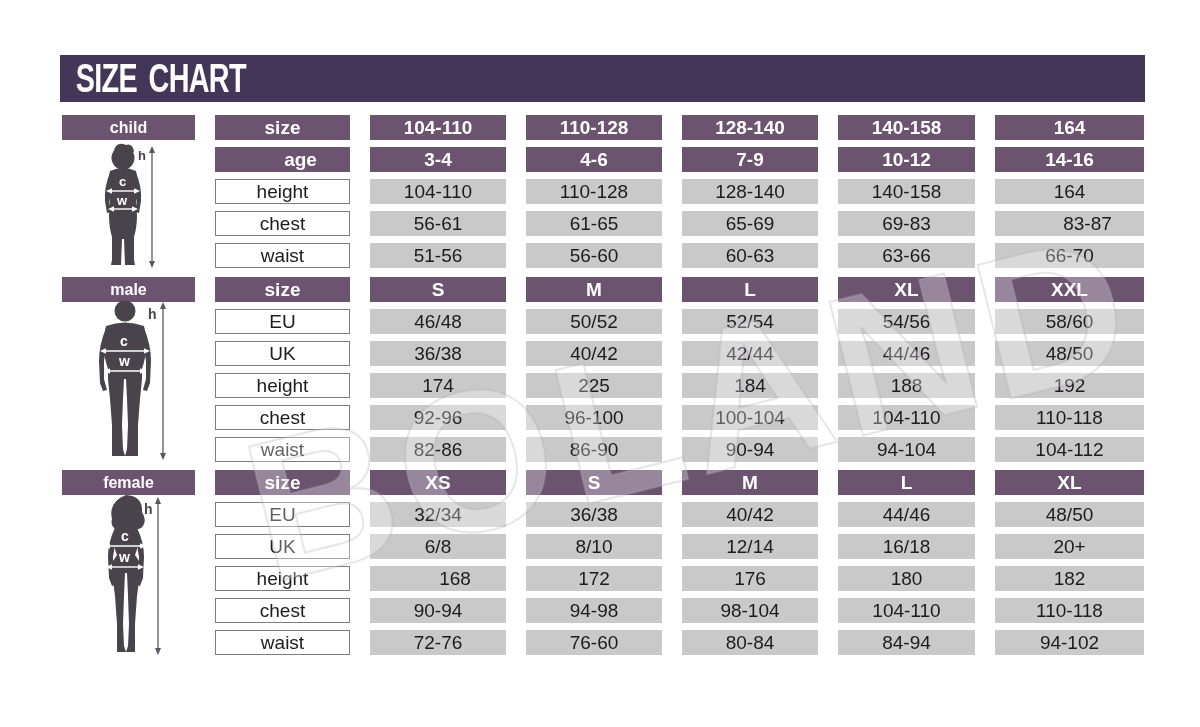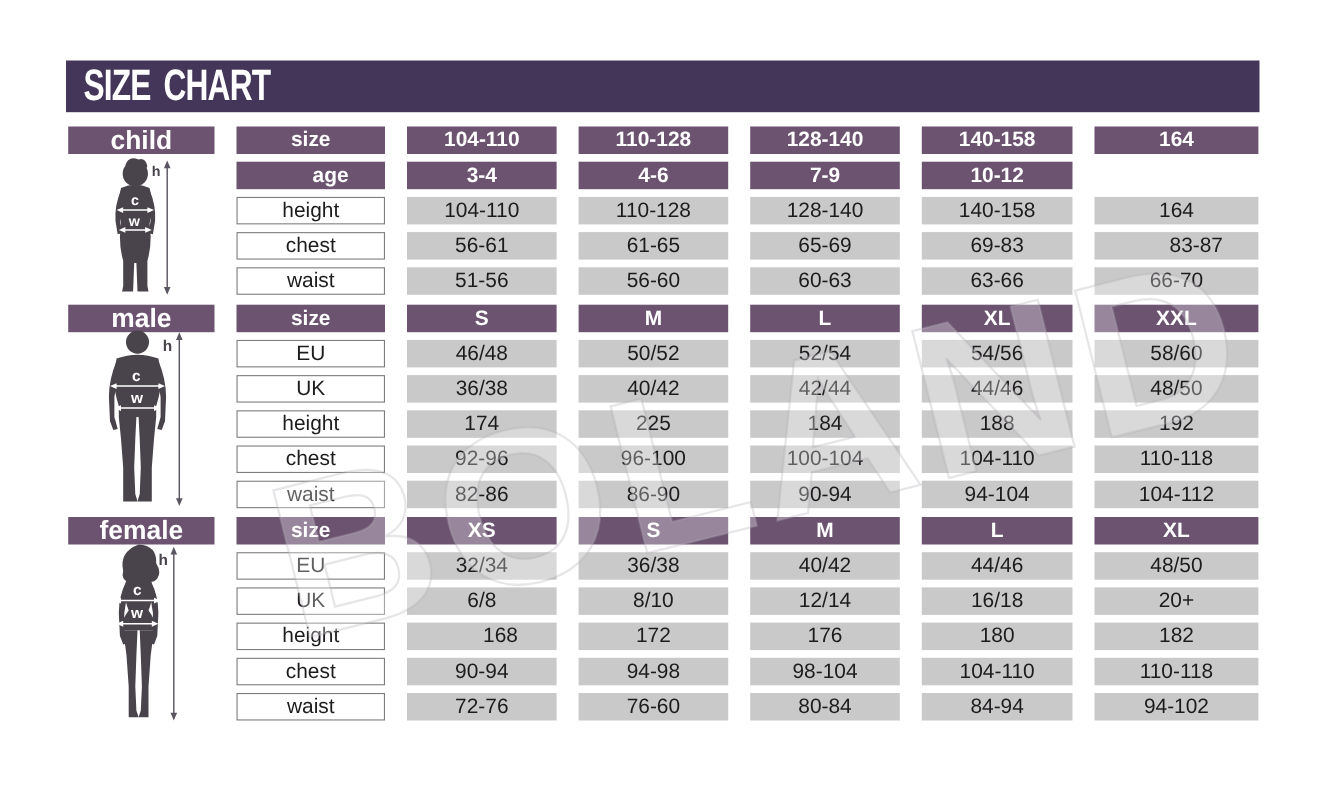--- a/index.html
+++ b/index.html
@@ -45,21 +45,21 @@
   #sec-child{top:115px;}
   #sec-male{top:277px;}
   #sec-female{top:470px;}
   .cell{
     height:25px;line-height:25px;text-align:center;
     font-size:19px;box-sizing:border-box;overflow:hidden;white-space:nowrap;
   }
   .hcell{background:var(--header-bg);color:#ffffff;font-weight:bold;}
   .lcell{background:#ffffff;border:1px solid var(--label-border);line-height:23px;color:var(--cell-text);}
   .vcell{background:var(--cell-bg);color:var(--cell-text);}
-  .section-name{font-size:24px;}
+  .section-name{font-size:16px;}
   .figwrap{
     position:absolute;left:0;width:133px;
     display:flex;justify-content:center;pointer-events:none;
   }
   .figwrap-child{top:28px;}
   .figwrap-male{top:22px;}
   .figwrap-female{top:24px;}
   .fig .sil{fill:var(--sil);}
   .fig text{font-family:"Liberation Sans",sans-serif;font-weight:bold;}
   .fig .dk{fill:var(--sil);}
@@ -83,20 +83,21 @@
       <div class="cell hcell" style="grid-area: 1 / 3;">104-110</div>
       <div class="cell hcell" style="grid-area: 1 / 4;">110-128</div>
       <div class="cell hcell" style="grid-area: 1 / 5;">128-140</div>
       <div class="cell hcell" style="grid-area: 1 / 6;">140-158</div>
       <div class="cell hcell" style="grid-area: 1 / 7;">164</div>
       <div class="cell hcell" style="grid-area: 2 / 2; padding-left: 36px;">age</div>
       <div class="cell hcell" style="grid-area: 2 / 3;">3-4</div>
       <div class="cell hcell" style="grid-area: 2 / 4;">4-6</div>
       <div class="cell hcell" style="grid-area: 2 / 5;">7-9</div>
       <div class="cell hcell" style="grid-area: 2 / 6;">10-12</div>
+      <div class="cell hcell" style="grid-area: 2 / 7;">14-16</div>
       <div class="cell lcell" style="grid-area: 3 / 2;">height</div>
       <div class="cell vcell" style="grid-area: 3 / 3;">104-110</div>
       <div class="cell vcell" style="grid-area: 3 / 4;">110-128</div>
       <div class="cell vcell" style="grid-area: 3 / 5;">128-140</div>
       <div class="cell vcell" style="grid-area: 3 / 6;">140-158</div>
       <div class="cell vcell" style="grid-area: 3 / 7;">164</div>
       <div class="cell lcell" style="grid-area: 4 / 2;">chest</div>
       <div class="cell vcell" style="grid-area: 4 / 3;">56-61</div>
       <div class="cell vcell" style="grid-area: 4 / 4;">61-65</div>
       <div class="cell vcell" style="grid-area: 4 / 5;">65-69</div>

